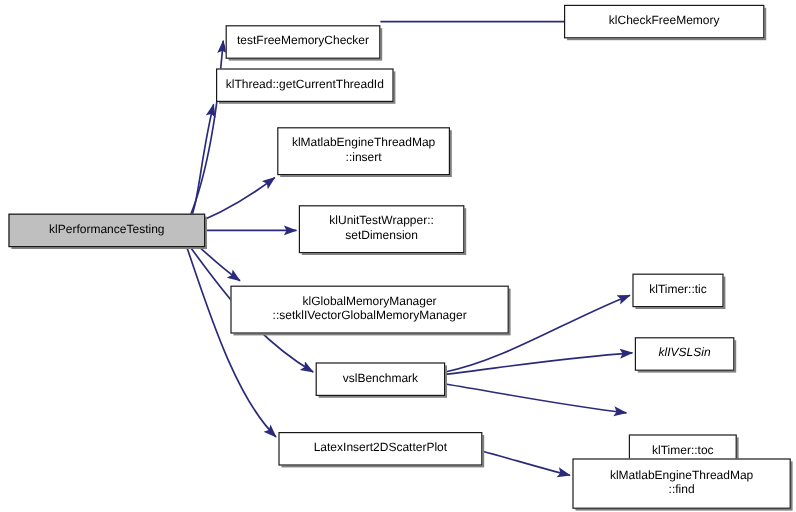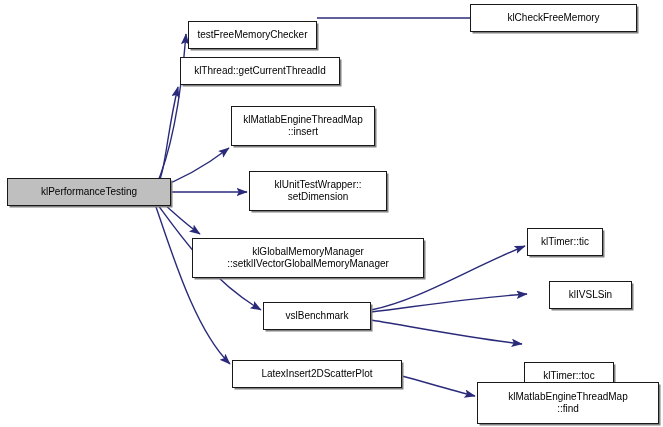--- a/index.html
+++ b/index.html
@@ -70,29 +70,29 @@
         <path d="M317,18 L491,18" fill="none" stroke="#2a2a7a" stroke-width="1.4" marker-end="url(#arrow)"></path>
         <path d="M371,310 C420,300 470,268 525,246" fill="none" stroke="#2a2a7a" stroke-width="1.4" marker-end="url(#arrow)"></path>
         <path d="M371,312 C420,306 470,298 527,294" fill="none" stroke="#2a2a7a" stroke-width="1.4" marker-end="url(#arrow)"></path>
         <path d="M371,320 C420,328 470,338 522,344" fill="none" stroke="#2a2a7a" stroke-width="1.4" marker-end="url(#arrow)"></path>
         <path d="M402,376 C425,382 450,390 475,396" fill="none" stroke="#2a2a7a" stroke-width="1.4" marker-end="url(#arrow)"></path>
       </g>
   </svg>
   <div id="node-layer">
       <div class="node root" style="left: 7px; top: 178px; width: 164px; height: 28px;"><span class="label">klPerformanceTesting</span></div>
       <div class="node" style="left: 188px; top: 4px; width: 129px; height: 28px; margin-top: 17px;"><span class="label">testFreeMemoryChecker</span></div>
-      <div class="node" style="left: 180px; top: 57px; width: 160px; height: 28px;"><span class="label">klThread::getCurrentThreadId</span></div>
+      <div class="node" style="left: 180px; top: 57px; width: 148px; height: 28px;"><span class="label">klThread::getCurrentThreadId</span></div>
       <div class="node" style="left: 231px; top: 106px; width: 144px; height: 40px;"><span class="label">klMatlabEngineThreadMap
 ::insert</span></div>
       <div class="node" style="left: 249px; top: 171px; width: 138px; height: 40px;"><span class="label">klUnitTestWrapper::
 setDimension</span></div>
       <div class="node" style="left: 192px; top: 238px; width: 232px; height: 40px;"><span class="label">klGlobalMemoryManager
 ::setklIVectorGlobalMemoryManager</span></div>
       <div class="node" style="left: 263px; top: 302px; width: 108px; height: 28px;"><span class="label">vslBenchmark</span></div>
       <div class="node" style="left: 232px; top: 360px; width: 170px; height: 28px; text-align: right;"><span class="label">LatexInsert2DScatterPlot</span></div>
       <div class="node" style="left: 470px; top: 4px; width: 167px; height: 28px;"><span class="label">klCheckFreeMemory</span></div>
       <div class="node" style="left: 527px; top: 228px; width: 76px; height: 28px;"><span class="label">klTimer::tic</span></div>
-      <div class="node" style="left: 549px; top: 281px; width: 83px; height: 28px;"><span class="label">klIVSLSin</span></div>
+      <div class="node" style="left: 529px; top: 281px; width: 83px; height: 28px; font-style: italic;"><span class="label">klIVSLSin</span></div>
       <div class="node" style="left: 524px; top: 330px; width: 90px; height: 28px; margin-top: 32px;"><span class="label">klTimer::toc</span></div>
       <div class="node" style="left: 477px; top: 382px; width: 182px; height: 42px;"><span class="label">klMatlabEngineThreadMap
 ::find</span></div>
     </div>
 </div>
 
 </body></html>

